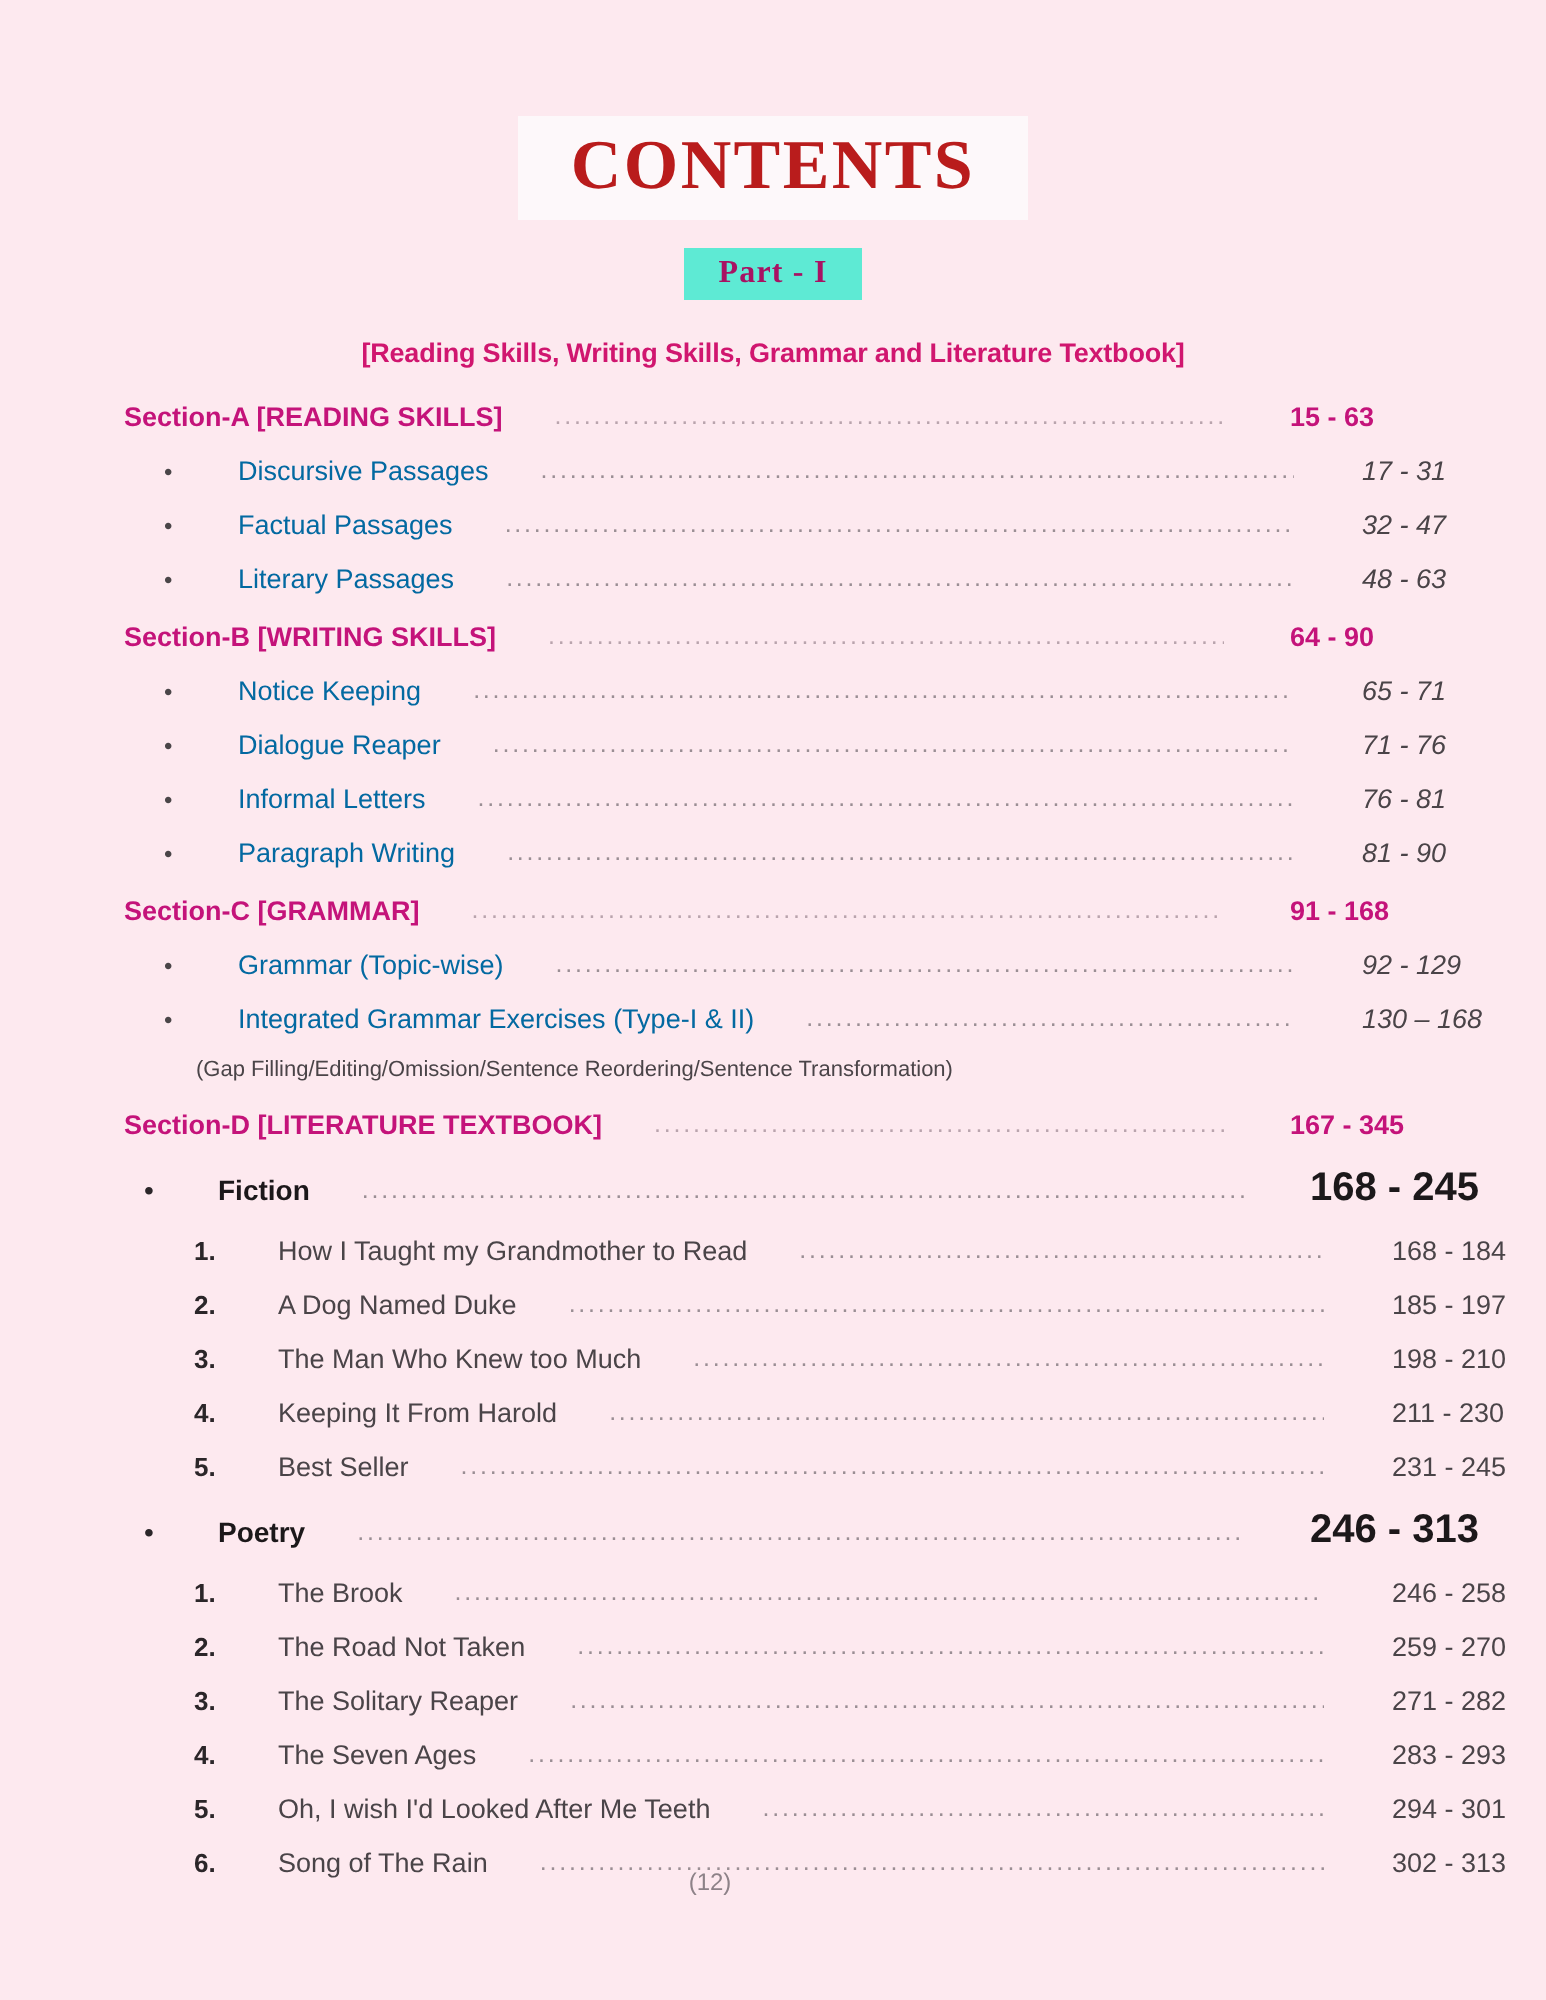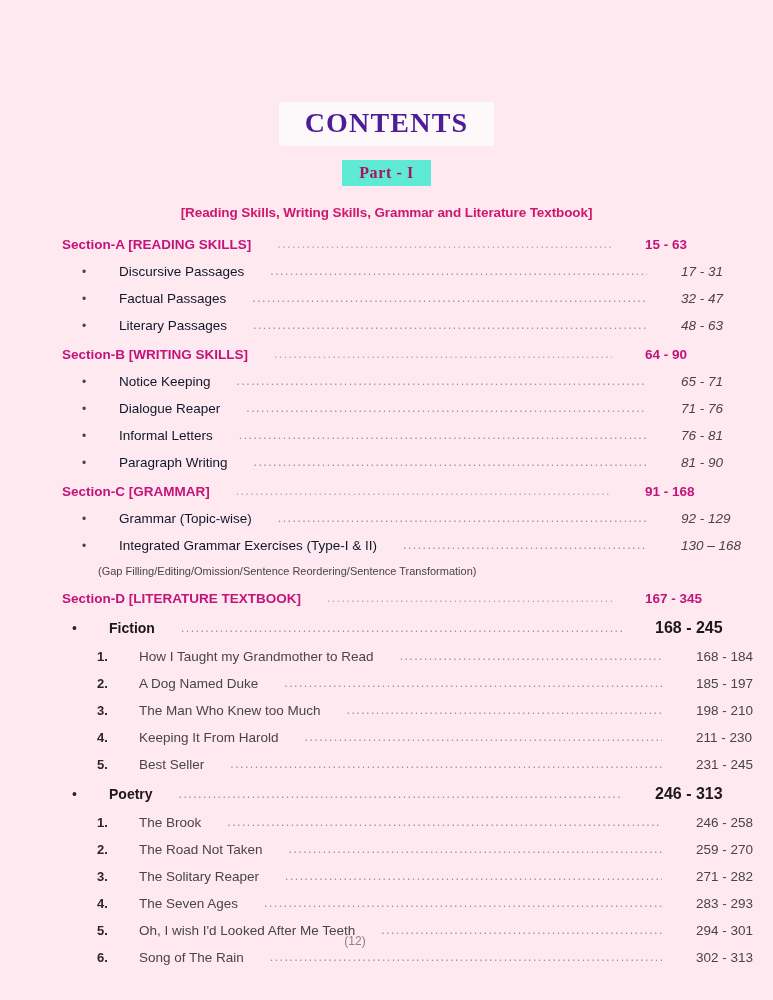--- a/index.html
+++ b/index.html
@@ -23,28 +23,27 @@
   }
 
   
   .title-wrap {
     text-align: center;
     padding-top: 58px;
   }
   .contents-title {
     display: inline-block;
     background: #fdf8fa;
-    color: #4c1d95;
+    color: #b91c1c;
     font-family: "Liberation Serif", serif;
     font-weight: bold;
-    font-size: 28px;
+    font-size: 35px;
     letter-spacing: 1.2px;
     padding: 6px 26px 7px 26px;
     line-height: 1.1;
-    margin-top: 44px;
   }
   .part-wrap {
     text-align: center;
     margin-top: 14px;
   }
   .part-box {
     display: inline-block;
     background: #5eead4;
     color: #a81263;
     font-family: "Liberation Serif", serif;
@@ -147,21 +146,21 @@
   }
   .section-row .leader { color: #b9a4ad; }
 
   
   .item-row {
     margin-top: 12px;
     padding-left: 16px;
     padding-right: 110px;
   }
   .item-row .label {
-    color: #0f172a;
+    color: #0369a1;
     font-size: 13.5px;
   }
   .item-row .pages {
     color: #4a4448;
     font-size: 13.5px;
     width: 70px;
     padding-left: 9px;
     font-style: italic;
   }
 
@@ -171,21 +170,21 @@
     padding-left: 6px;
   }
   .genre-row .label {
     color: #1c181a;
     font-weight: bold;
     font-size: 14px;
   }
   .genre-row .pages {
     color: #1c181a;
     font-weight: bold;
-    font-size: 16px;
+    font-size: 20px;
     width: 86px;
     padding-left: 8px;
   }
 
   
   .chapter-row {
     margin-top: 12px;
     padding-left: 31px;
     padding-right: 110px;
   }

